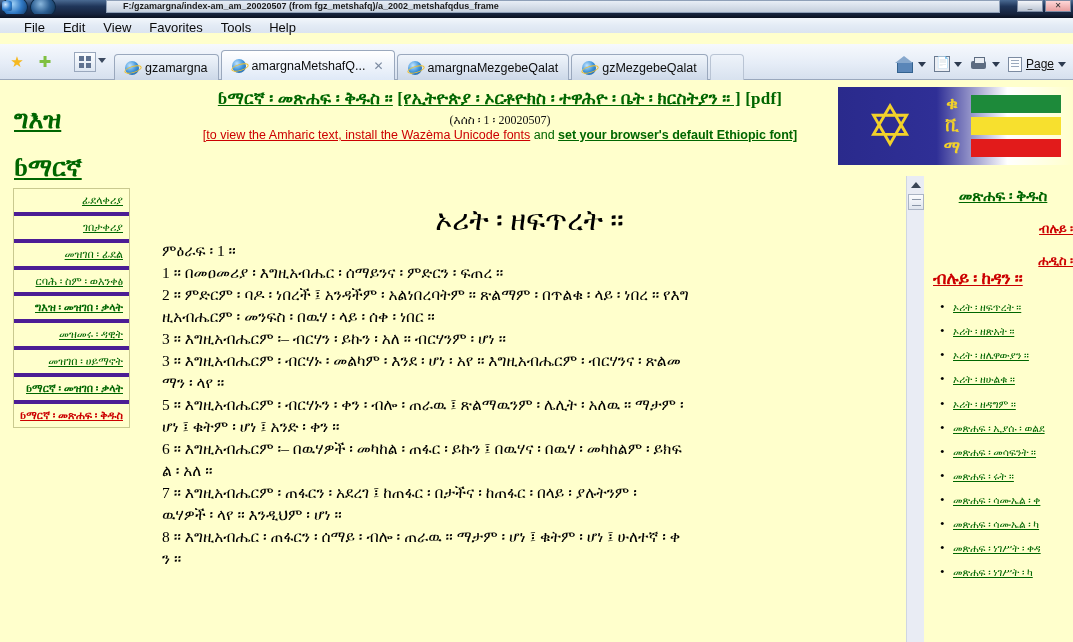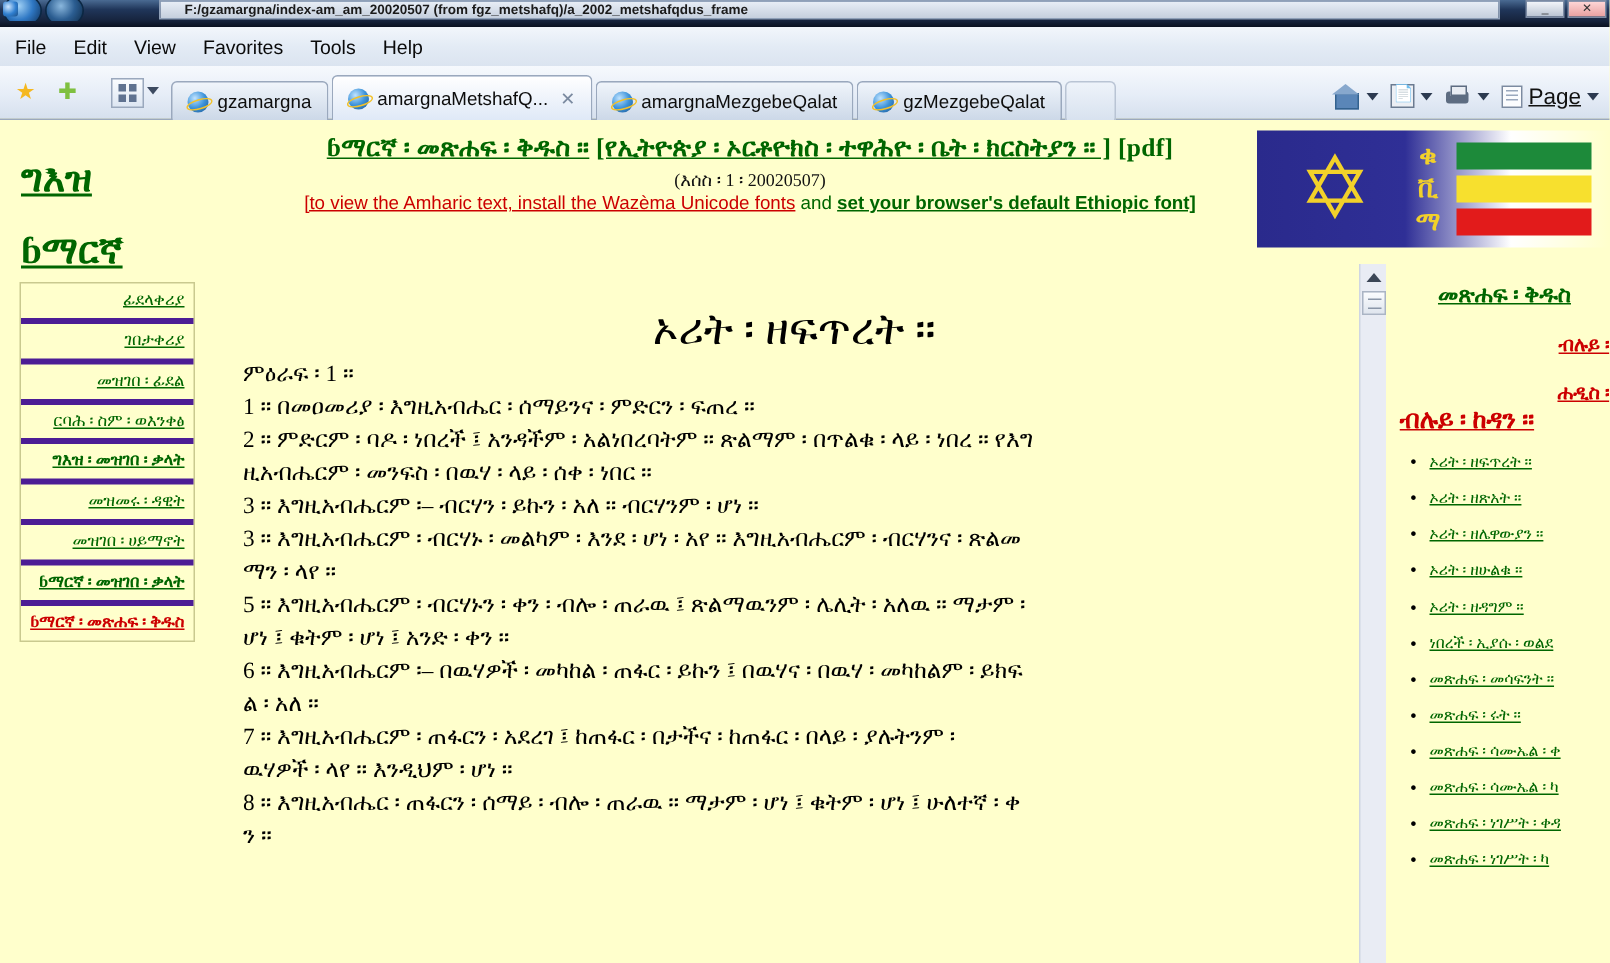--- a/index.html
+++ b/index.html
@@ -51,23 +51,23 @@
     font-size: 8px; line-height: 10px; text-align: center; color: #333;
   }
   .win-btn.close { background: linear-gradient(to bottom,#ffd7d7,#e8a0a0); }
   #titlebar-sep {
     position: absolute; top: 14px; left: 0; width: 1073px; height: 4px;
     background: linear-gradient(to bottom,#16233c,#0a1120);
   }
 
   
   #menubar {
-    position: absolute; top: 18px; left: 0; width: 1073px; height: 26px;
+    position: absolute; top: 18px; left: 0; width: 1073px; height: 15px;
     background: linear-gradient(to bottom, #f2f6fb 0%, #e3ebf5 50%, #dbe4f0 100%);
-    display: flex; align-items: center; padding-left: 1px;
+    display: flex; padding-left: 15px;
   }
   .menu-item {
     font-size: 13px; color: #0a0a0a; padding: 2px 9px; cursor: default;
     font-family: "Liberation Sans", sans-serif;
   }
 
   
   #tabbar {
     position: absolute; top: 44px; left: 0; width: 1073px; height: 36px;
     background: linear-gradient(to bottom, #f6f9fd 0%, #e6edf7 55%, #d6e0ee 100%);
@@ -119,21 +119,21 @@
     border: 1px solid #f2c12a; border-radius: 50%; transform: rotate(-16deg);
   }
   .tab .tab-close { font-size: 12px; color: #7b8aa0; margin-left: 2px; }
   #tab-empty {
     width: 34px; height: 26px; border: 1px solid #b9c4d4; border-bottom: none;
     border-radius: 4px 4px 0 0; background: linear-gradient(to bottom,#eef3fa,#d8e2ef);
   }
   #cmdbar {
     position: absolute; right: 4px; top: 6px; display: flex; align-items: center; height: 28px; gap: 2px;
   }
-  .cmd { display: flex; align-items: center; font-size: 15px; color: #111; padding: 0 3px; text-decoration: underline; }
+  .cmd { display: flex; align-items: center; font-size: 12px; color: #111; padding: 0 3px; text-decoration: underline; }
   .cmd .caret {
     width: 0; height: 0; margin-left: 4px;
     border-left: 4px solid transparent; border-right: 4px solid transparent;
     border-top: 5px solid #2c3a50;
   }
   .ico-home { width: 18px; height: 16px; position: relative; }
   .ico-home::before {
     content:""; position:absolute; left:1px; top:6px; width:14px; height:9px;
     background:#5a86b8; border:1px solid #33628f;
   }
@@ -495,21 +495,21 @@
       </div>
       <div id="rn-section">
         <a href="#">ብሉይ ፡ ከዳን ።</a>
       </div>
       <ul id="rn-list">
         <li><a href="#">ኦሪት ፡ ዘፍጥረት ።</a></li>
         <li><a href="#">ኦሪት ፡ ዘጽአት ።</a></li>
         <li><a href="#">ኦሪት ፡ ዘሌዋውያን ።</a></li>
         <li><a href="#">ኦሪት ፡ ዘሁልቁ ።</a></li>
         <li><a href="#">ኦሪት ፡ ዘዳግም ።</a></li>
-        <li><a href="#">ነበረች ፡ ኢያሱ ፡ ወልደ</a></li>
+        <li><a href="#">መጽሐፍ ፡ ኢያሱ ፡ ወልደ</a></li>
         <li><a href="#">መጽሐፍ ፡ መሳፍንት ።</a></li>
         <li><a href="#">መጽሐፍ ፡ ሩት ።</a></li>
         <li><a href="#">መጽሐፍ ፡ ሳሙኤል ፡ ቀ</a></li>
         <li><a href="#">መጽሐፍ ፡ ሳሙኤል ፡ ካ</a></li>
         <li><a href="#">መጽሐፍ ፡ ነገሥት ፡ ቀዳ</a></li>
         <li><a href="#">መጽሐፍ ፡ ነገሥት ፡ ካ</a></li>
       </ul>
     </div>
 
   </div>

